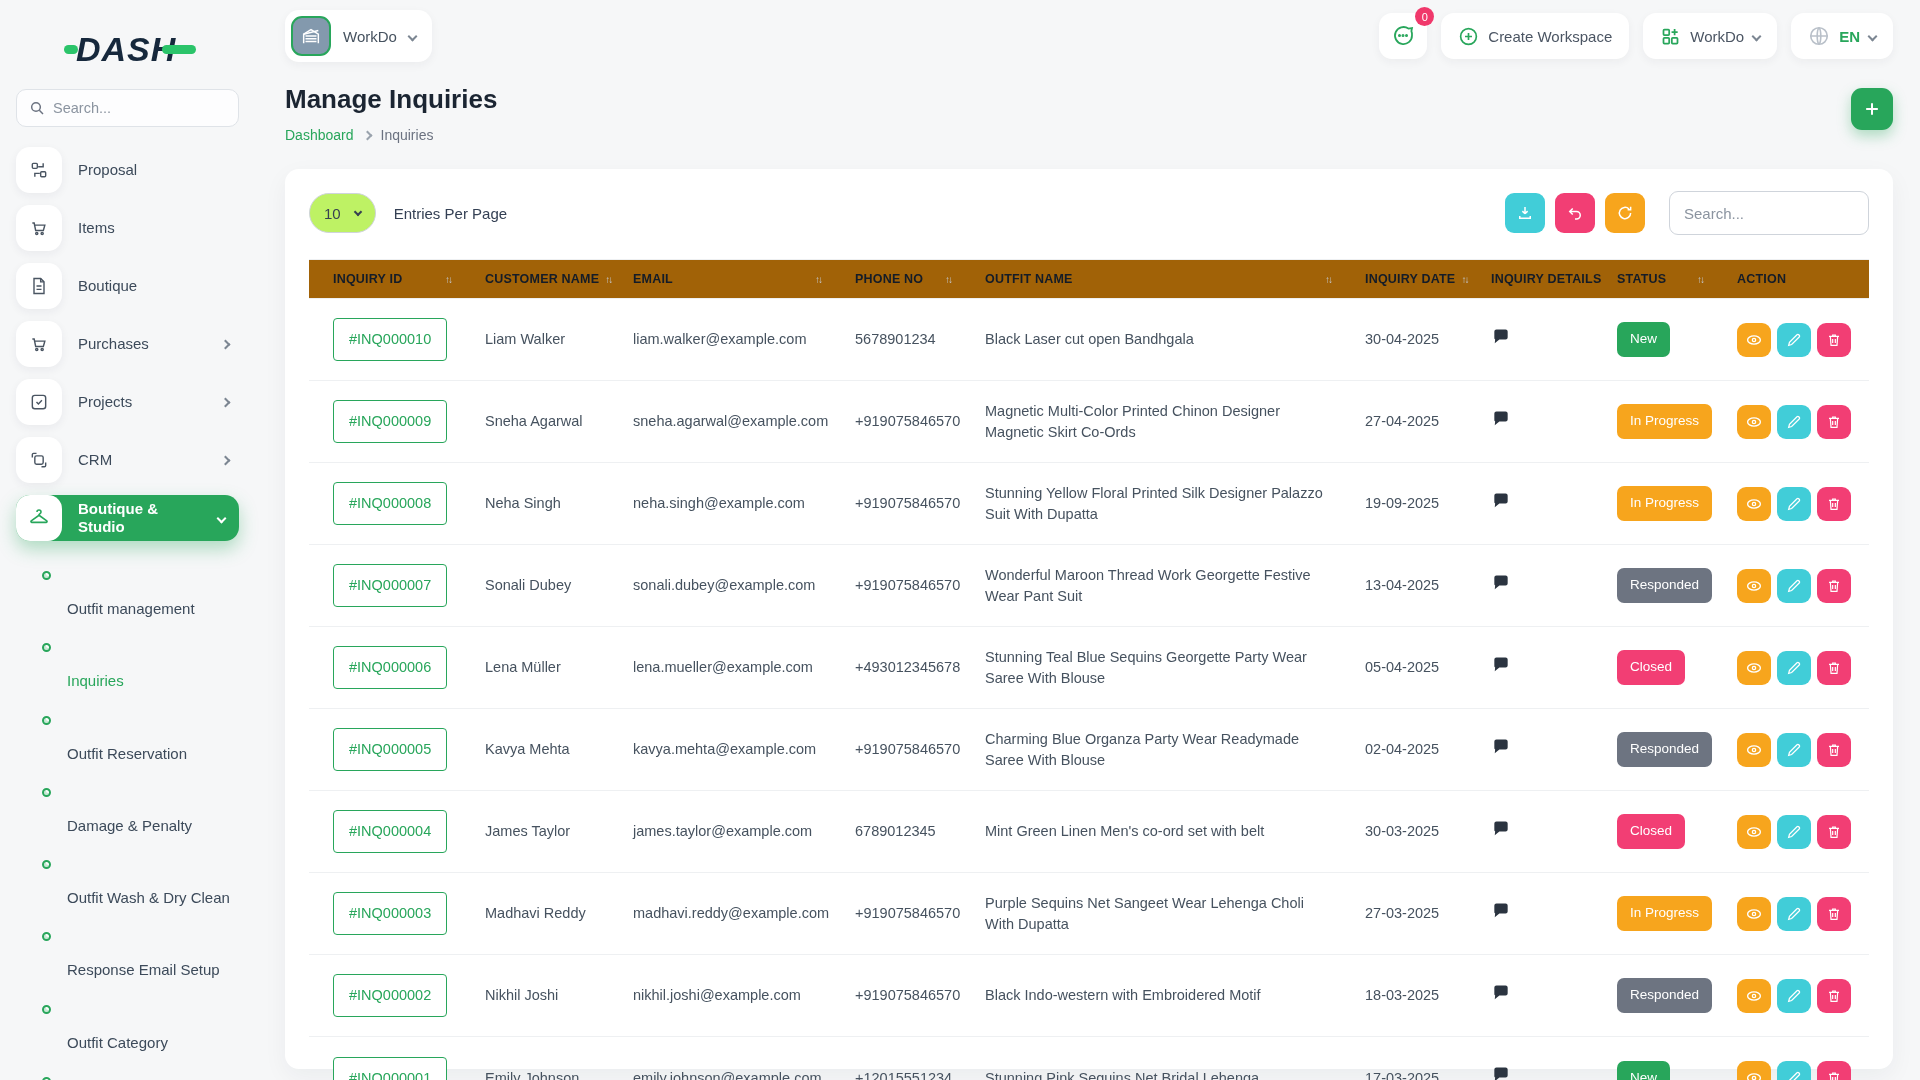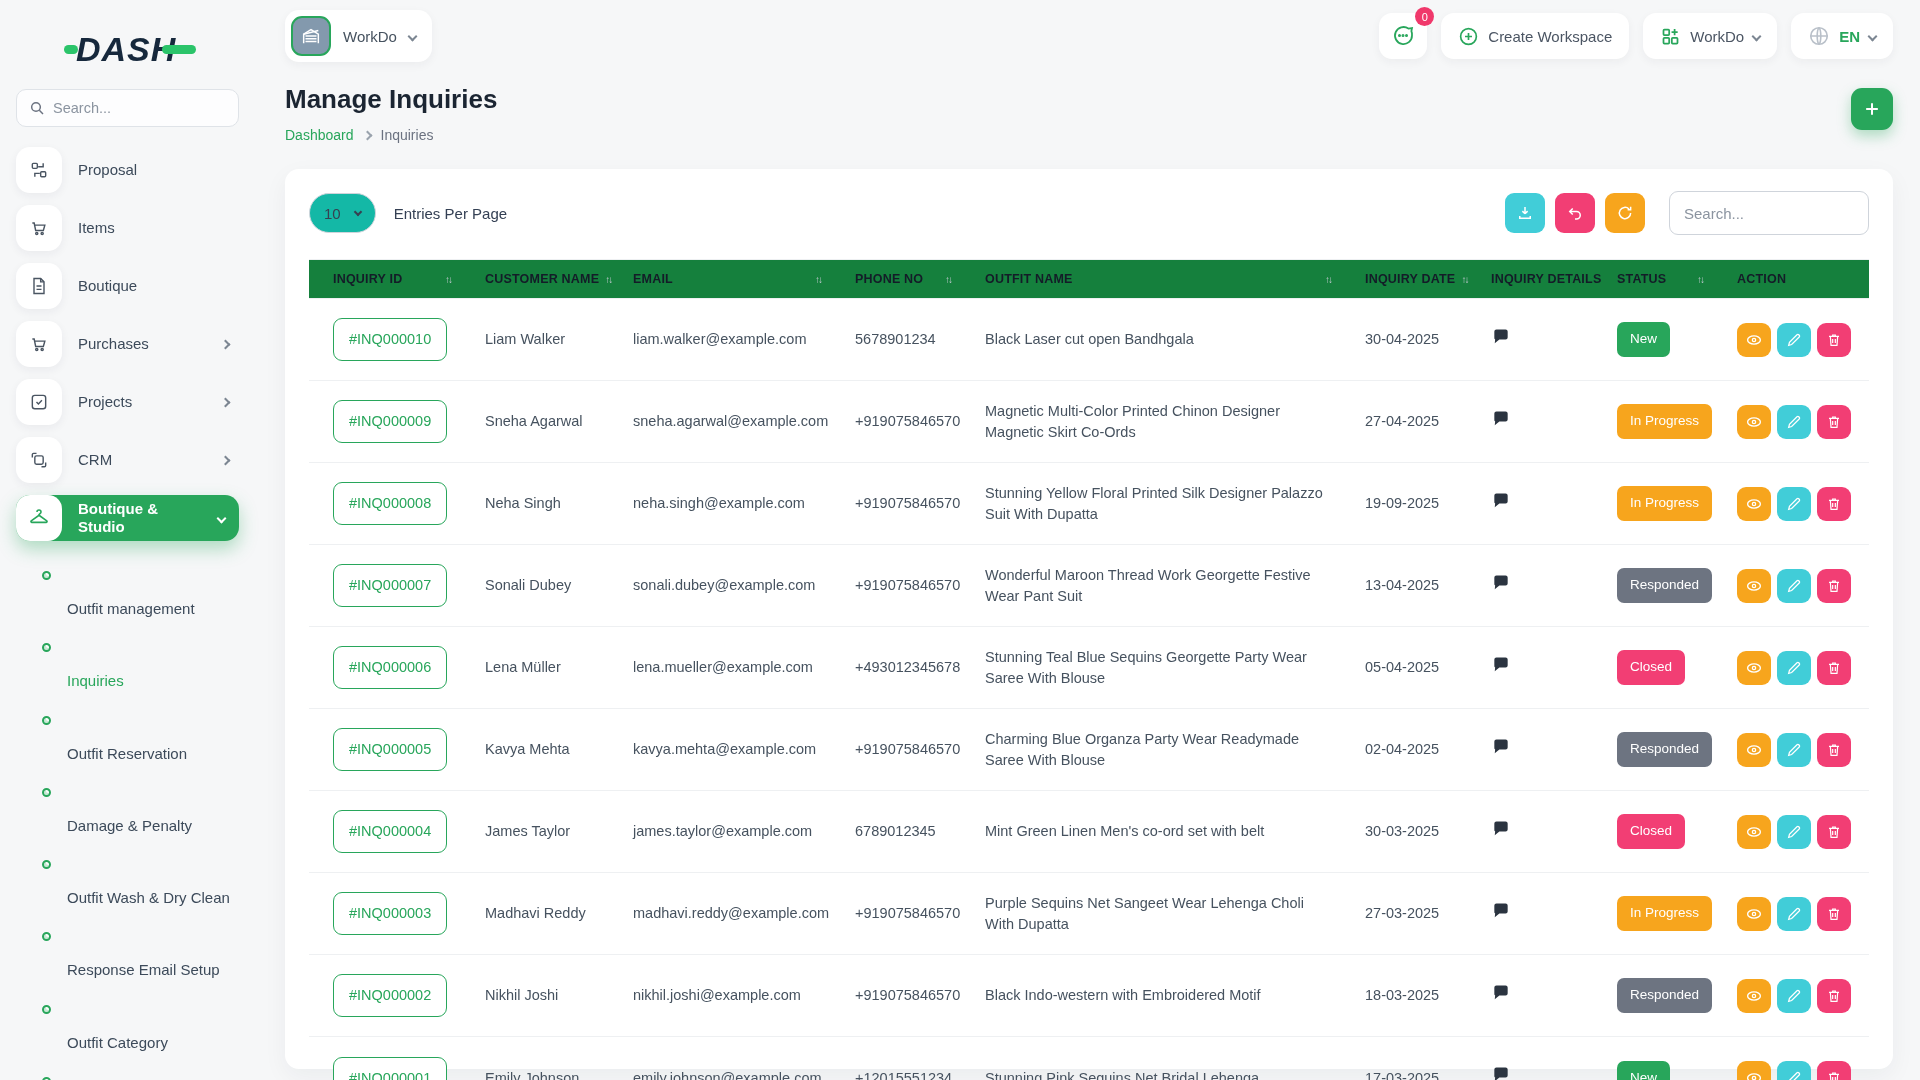--- a/index.html
+++ b/index.html
@@ -67,45 +67,45 @@
   .bc-current { color:#6b7280; }
   .add-btn { width:42px; height:42px; border-radius:11px; background:#28a65b; border:none; color:#fff; cursor:pointer;
     display:flex; align-items:center; justify-content:center; box-shadow:0 6px 14px rgba(40,166,91,.35); margin-top:4px; }
 
   
   .card { background:#ffffff; border-radius:14px; box-shadow:0 8px 24px rgba(25,35,50,.05); margin-top:26px;
     padding:22px 24px 0 24px; height:900px; }
   .card-toolbar { display:flex; align-items:center; justify-content:space-between; margin-bottom:24px; }
   .tb-left { display:flex; align-items:center; gap:18px; }
   .select-box { display:flex; align-items:center; gap:14px; border:1px solid #cfd4db; border-radius:20px; height:40px;
-    padding:0 14px; font-size:15px; color:#374151; background:#14b8a6; cursor:pointer; }
+    padding:0 14px; font-size:15px; color:#374151; background:#bef264; cursor:pointer; }
   .select-box .chev { width:6px; height:6px; border-width:2px; color:#374151; margin-top:-3px; }
   .tb-label { font-size:15px; color:#344054; }
   .tb-right { display:flex; align-items:center; gap:10px; }
   .sq-btn { width:40px; height:40px; border:none; border-radius:9px; display:flex; align-items:center; justify-content:center;
     cursor:pointer; color:#fff; }
   .sq-teal { background:#41cdd8; }
   .sq-pink { background:#f23e74; }
   .sq-orange { background:#f7a51d; }
   .tbl-search { display:flex; align-items:center; border:1px solid #cfd4db; border-radius:9px; height:44px; width:200px;
     padding:0 14px; margin-left:14px; background:#fff; }
   .tbl-search input { border:none; outline:none; width:100%; font-size:15px; color:#46525f; background:transparent;
     font-family:"Liberation Sans","DejaVu Sans",sans-serif; }
   .tbl-search input::placeholder { color:#8b94a0; }
 
   
   .tgrid { display:grid; grid-template-columns:152px 148px 222px 130px 380px 126px 126px 120px 156px; align-items:center; }
-  .thead { background:#15803d; border-top:1px solid #eef0f2; border-bottom:1px solid #eef0f2; height:40px; }
+  .thead { background:#a16207; border-top:1px solid #eef0f2; border-bottom:1px solid #eef0f2; height:40px; }
   .th { display:flex; align-items:center; justify-content:space-between; padding:0 10px 0 24px; font-size:12.5px;
     font-weight:700; color:#141c28; letter-spacing:.2px; text-transform:uppercase; white-space:nowrap; overflow:visible; }
   .sort { font-size:10px; color:#c6ccd4; letter-spacing:-2px; cursor:pointer; flex:0 0 auto; margin-left:6px; }
   .trow { min-height:82px; border-bottom:1px solid #eef0f2; }
   .trow:last-child { border-bottom:none; }
   .td { padding:0 10px 0 24px; font-size:14.5px; color:#46525f; line-height:1.4; }
-  .id-pill { display:inline-block; border:1.5px solid #28a65b; color:#28a65b; border-radius:9px; padding:10px 15px;
+  .id-pill { display:inline-block; border:1.5px solid #28a65b; color:#28a65b; border-radius:4px; padding:10px 15px;
     font-size:14.5px; cursor:pointer; background:#fff; }
   .chat-glyph { cursor:pointer; display:inline-block; }
   .status-badge { display:inline-block; border-radius:7px; color:#fff; font-size:13.5px; padding:8px 13px; cursor:pointer;
     white-space:nowrap; }
   .act-wrap { display:flex; gap:6px; }
   .act-btn { width:34px; height:34px; border:none; border-radius:9px; display:flex; align-items:center; justify-content:center;
     cursor:pointer; color:#fff; }
   .btn-eye { background:#f7a51d; }
   .btn-edit { background:#41cdd8; }
   .btn-del { background:#f23e74; }

